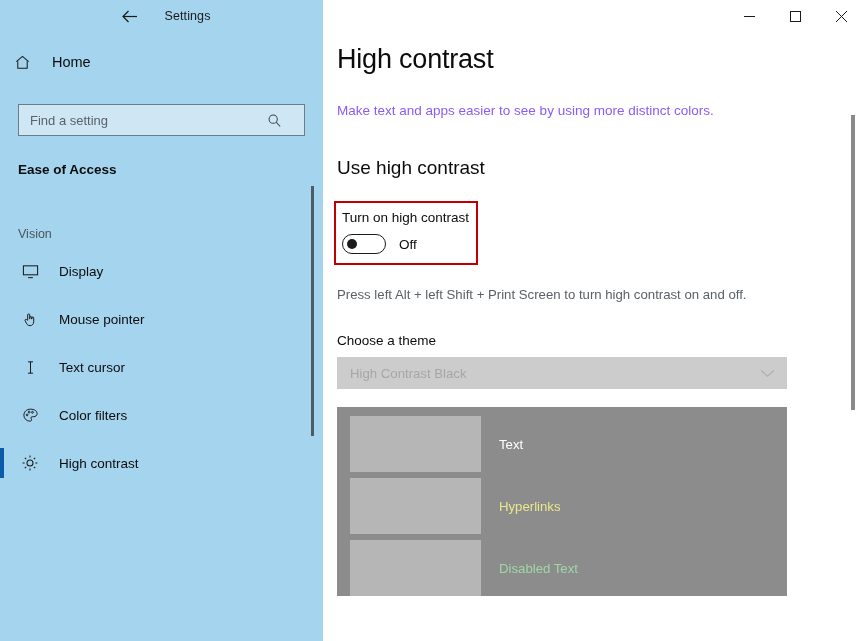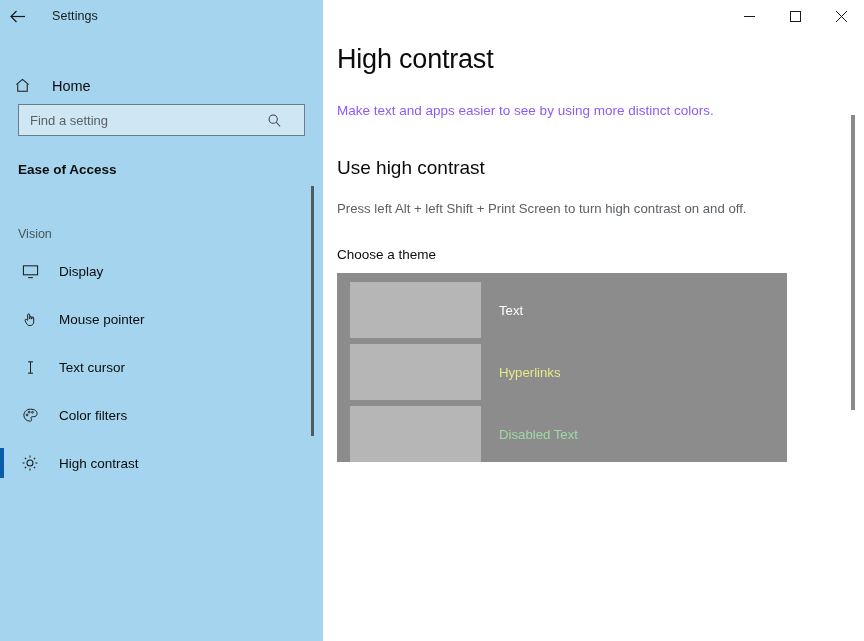--- a/index.html
+++ b/index.html
@@ -23,37 +23,38 @@
     height: 641px;
     background: #a5d4ee;
     flex: 0 0 323px;
     overflow: hidden;
   }
   .titlebar {
     height: 32px;
     display: flex;
     align-items: center;
     padding-left: 4px;
+    justify-content: center;
   }
   .back-btn {
     width: 26px; height: 26px;
     display: flex; align-items: center; justify-content: center;
     color: #1b1b1b;
   }
   .back-btn svg { display: block; }
   .app-title {
     margin-left: 22px;
     font-size: 12.5px;
     color: #1b1b1b;
     letter-spacing: .1px;
   }
 
   .home-row {
     display: flex;
-    align-items: flex-end;
+    align-items: flex-start;
     height: 40px;
     margin-top: 22px;
     padding-left: 14px;
   }
   .home-row .ico { width: 26px; display:flex; align-items:center; color:#1b1b1b; }
   .home-row .lbl { margin-left: 12px; font-size: 14.5px; color: #0c0c0c; }
 
   .search-wrap {
     margin: 10px 18px 0 18px;
     height: 32px;
@@ -218,21 +219,21 @@
   }
   .dd-chev { color: #b0b0b0; display: flex; align-items: center; }
 
   .swatch-intro {
     margin-top: 32px;
     font-size: 13.5px;
     color: #0c0c0c;
   }
 
   .swatch-panel {
-    margin-top: 11px;
+    margin-top: 18px;
     width: 450px;
     background: #8c8c8c;
     padding: 9px 0 0 13px;
   }
   .swatch-row {
     display: flex;
     align-items: center;
     margin-bottom: 6px;
   }
   .swatch-chip {
@@ -372,24 +373,41 @@
           </svg>
       </div>
     </div>
 
     <div class="content">
 
       <h1 class="page-title">High contrast</h1>
       <div class="page-desc">Make text and apps easier to see by using more distinct colors.</div>
       <h2 class="sub-title">Use high contrast</h2>
 
+      <div class="toggle-box">
+        <div class="toggle-label">Turn on high contrast</div>
+        <div class="toggle-row">
+          <div class="switch">
+            <div class="knob"></div>
+          </div>
+          <div class="toggle-state">Off</div>
+        </div>
+      </div>
 
       <div class="hint">Press left Alt + left Shift + Print Screen to turn high contrast on and off.</div>
 
       <div class="field-label">Choose a theme</div>
+      <div class="dropdown">
+        <span class="dd-val">High Contrast Black</span>
+        <span class="dd-chev">
+          <svg width="15" height="9" viewBox="0 0 16 10" fill="none" stroke="currentColor" stroke-width="1.4">
+            <path d="M1 1.6 L8 8 L15 1.6"></path>
+          </svg>
+        </span>
+      </div>
 
 
       <div class="swatch-panel">
         <div class="swatch-row">
           <div class="swatch-chip"></div>
           <div class="swatch-name" style="color:#ffffff">Text</div>
         </div>
         <div class="swatch-row">
           <div class="swatch-chip"></div>
           <div class="swatch-name" style="color:#e8e88a">Hyperlinks</div>

